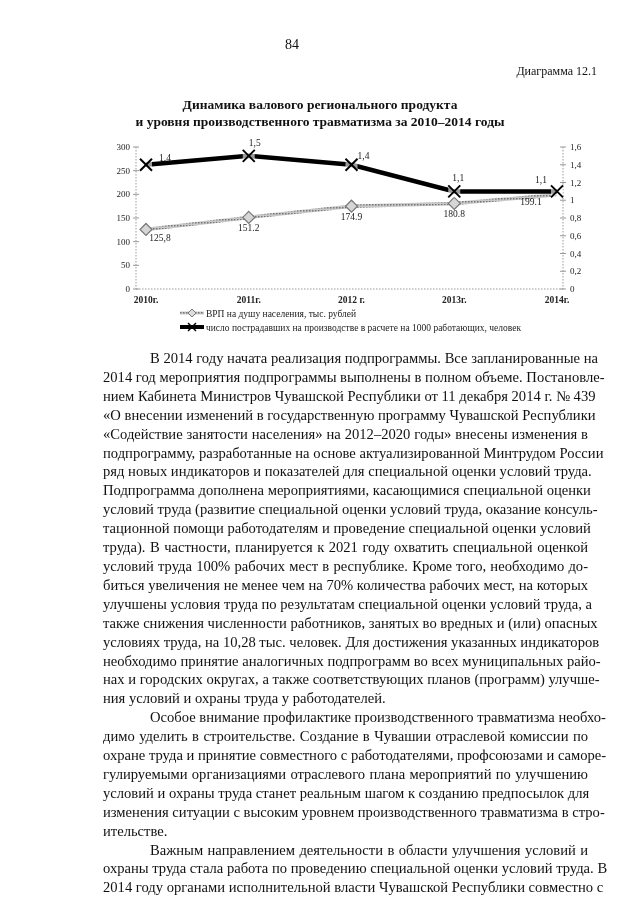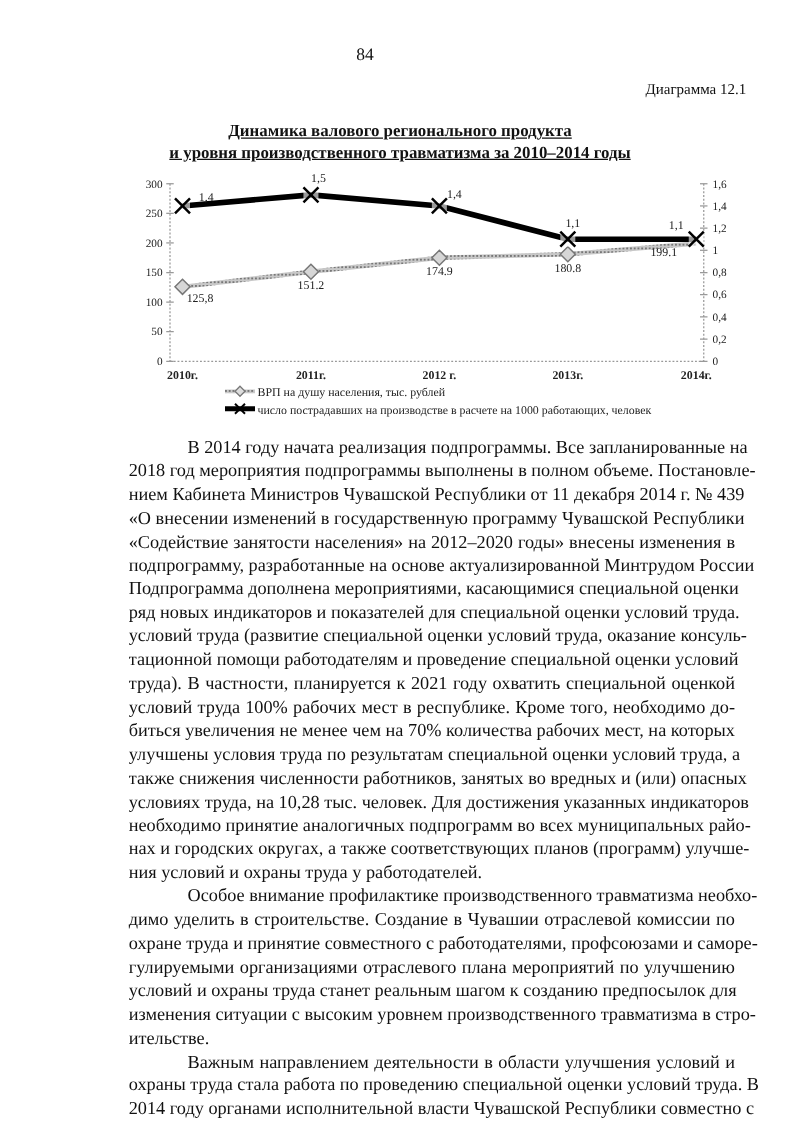--- a/index.html
+++ b/index.html
@@ -1,21 +1,21 @@
 <!DOCTYPE html>
 <html><head>
 <meta charset="utf-8">
 <style>
   html, body { margin: 0; padding: 0; background: #ffffff; }
   body { width: 640px; height: 905px; position: relative; overflow: hidden;
          font-family: "Liberation Serif", "DejaVu Serif", serif; color: #111; }
   .page-number { position: absolute; top: 37px; left: 0; width: 584px; text-align: center; font-size: 14px; }
   .diagram-label { position: absolute; top: 64px; right: 43px; font-size: 12px; }
   .chart-title { position: absolute; top: 96px; left: 0; width: 640px; text-align: center;
-                 font-weight: bold; font-size: 13.5px; line-height: 17px; text-decoration: underline; }
+                 font-weight: bold; font-size: 13.5px; line-height: 17px; }
   .chart-svg { position: absolute; top: 0; left: 0; }
   .chart-svg text { font-family: "Liberation Serif", "DejaVu Serif", serif; fill: #222; }
   .body-text { position: absolute; top: 349px; left: 103px; width: 485px; font-size: 14.6px; line-height: 18.9px; text-align: justify; }
   .line { display: block; text-align: justify; text-align-last: justify; white-space: nowrap; }
   .line.last { text-align-last: left; }
   .line.indent { padding-left: 47px; }
 </style>
 </head>
 <body>
 
@@ -138,27 +138,27 @@
           <line x1="196" y1="323" x2="188" y2="331"></line>
       </g>
       <text x="206" y="331" font-size="9.5">число пострадавших на производстве в расчете на 1000 работающих, человек</text>
     </g>
   </g>
 </svg>
 
 <div class="body-text">
   <div id="p1">
       <span class="line indent">В 2014 году начата реализация подпрограммы. Все запланированные на</span>
-      <span class="line">2018 год мероприятия подпрограммы выполнены в полном объеме. Постановле-</span>
+      <span class="line">2014 год мероприятия подпрограммы выполнены в полном объеме. Постановле-</span>
       <span class="line">нием Кабинета Министров Чувашской Республики от 11 декабря 2014 г. № 439</span>
       <span class="line">«О внесении изменений в государственную программу Чувашской Республики</span>
       <span class="line">«Содействие занятости населения» на 2012–2020 годы» внесены изменения в</span>
       <span class="line">подпрограмму, разработанные на основе актуализированной Минтрудом России</span>
+      <span class="line">ряд новых индикаторов и показателей для специальной оценки условий труда.</span>
       <span class="line">Подпрограмма дополнена мероприятиями, касающимися специальной оценки</span>
-      <span class="line">ряд новых индикаторов и показателей для специальной оценки условий труда.</span>
       <span class="line">условий труда (развитие специальной оценки условий труда, оказание консуль-</span>
       <span class="line">тационной помощи работодателям и проведение специальной оценки условий</span>
       <span class="line">труда). В частности, планируется к 2021 году охватить специальной оценкой</span>
       <span class="line">условий труда 100% рабочих мест в республике. Кроме того, необходимо до-</span>
       <span class="line">биться увеличения не менее чем на 70% количества рабочих мест, на которых</span>
       <span class="line">улучшены условия труда по результатам специальной оценки условий труда, а</span>
       <span class="line">также снижения численности работников, занятых во вредных и (или) опасных</span>
       <span class="line">условиях труда, на 10,28 тыс. человек. Для достижения указанных индикаторов</span>
       <span class="line">необходимо принятие аналогичных подпрограмм во всех муниципальных райо-</span>
       <span class="line">нах и городских округах, а также соответствующих планов (программ) улучше-</span>

